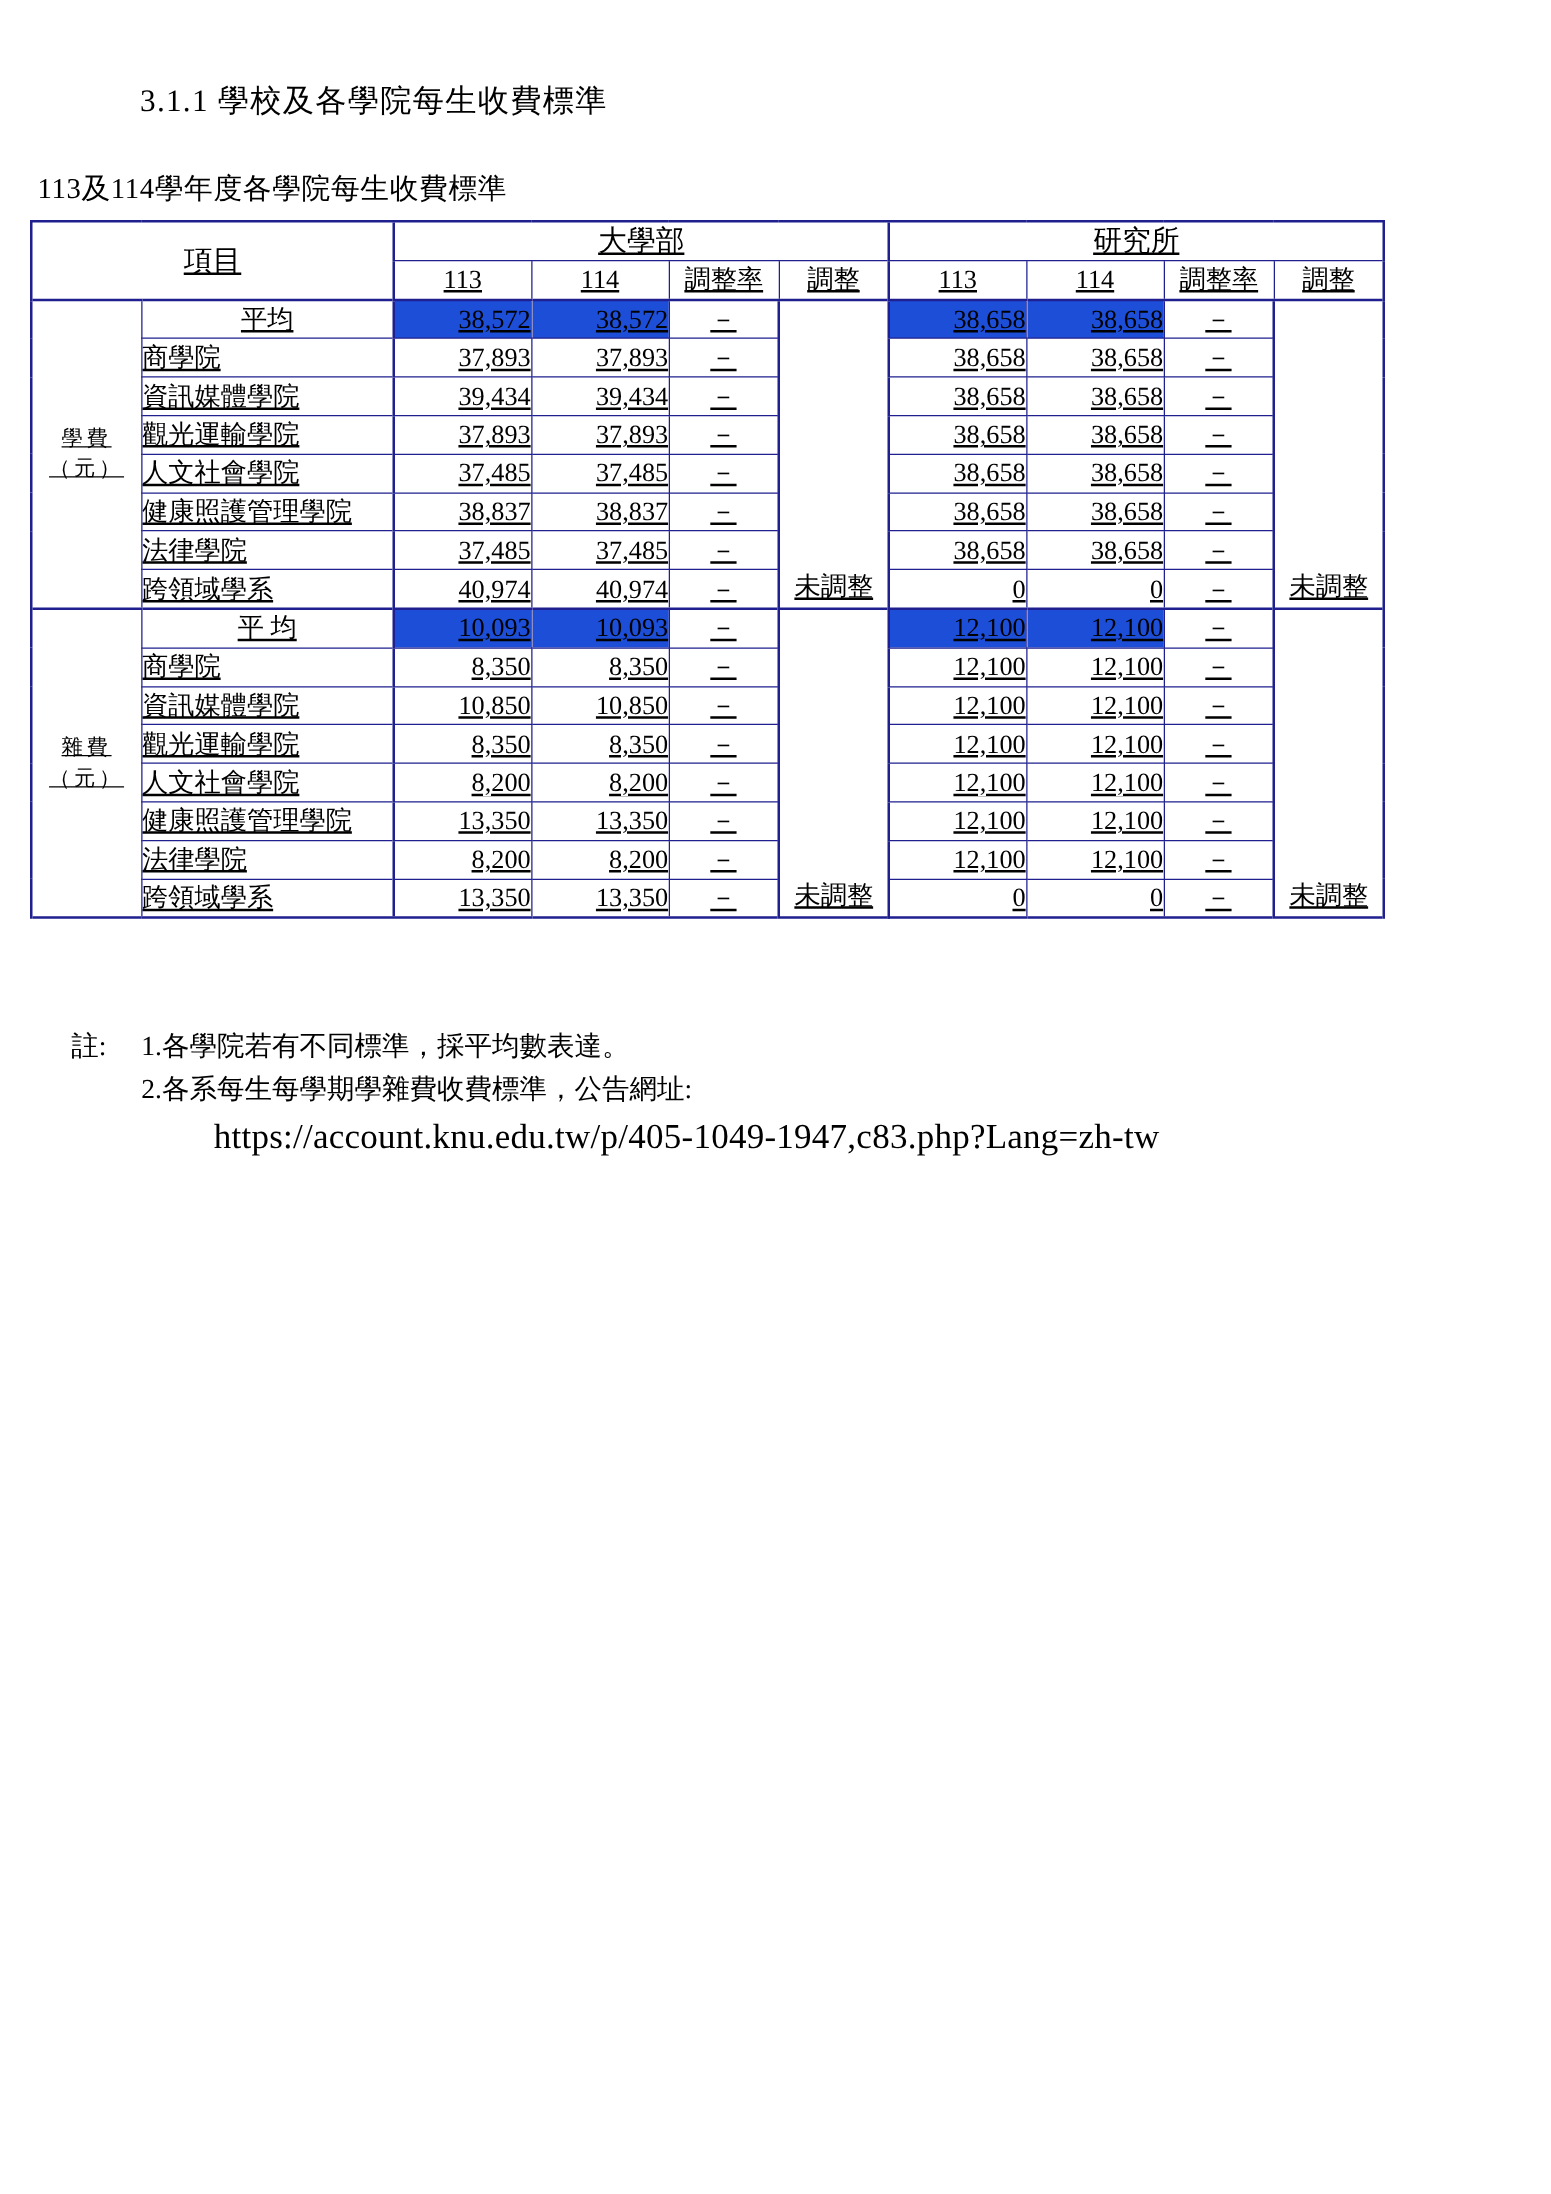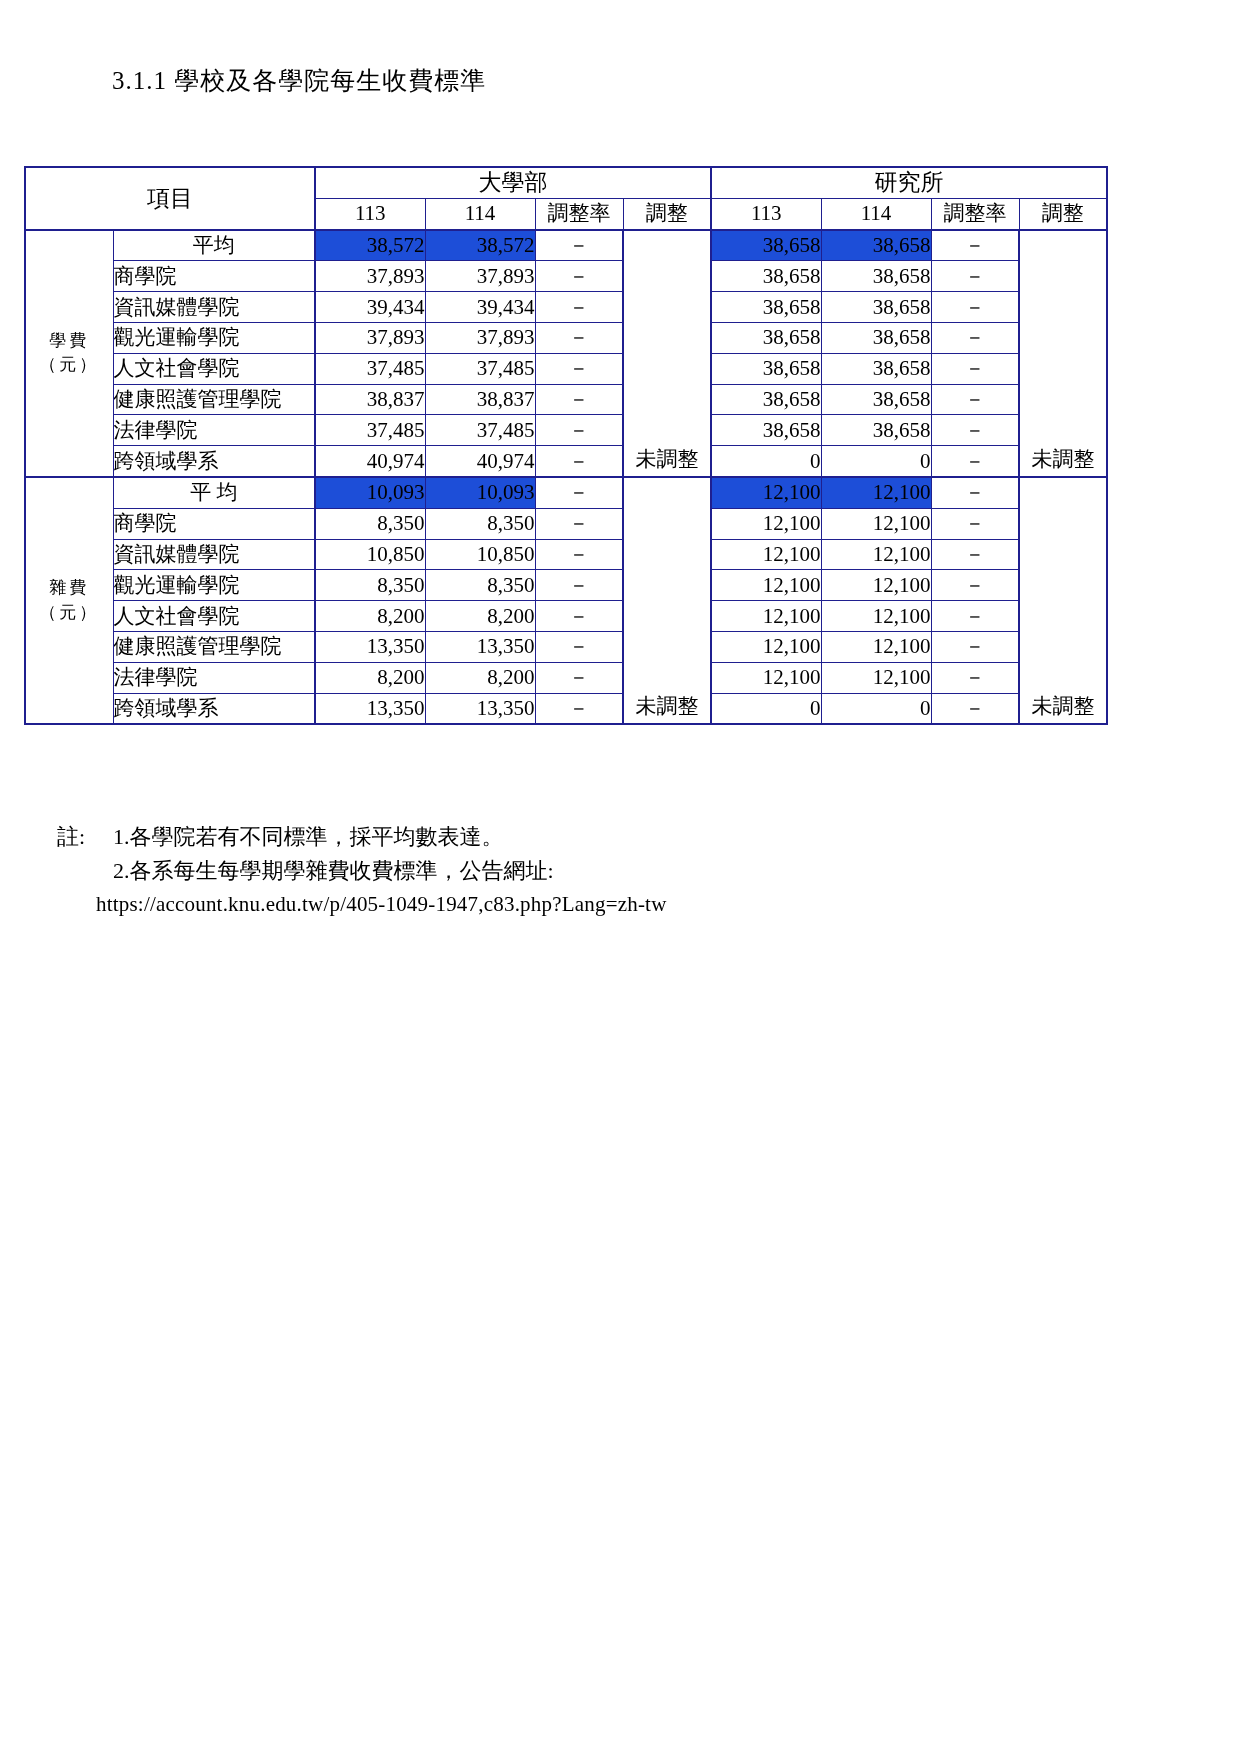--- a/index.html
+++ b/index.html
@@ -38,22 +38,23 @@
     top: 135px;
     font-size: 23px;
     letter-spacing: 0.5px;
     white-space: nowrap;
   }
 
   
   .fee-table-wrap {
     position: absolute;
     left: 24px;
-    top: 166px;
+    top: 176px;
     width: 1052px;
+    text-decoration: underline;
   }
   table.fee-table {
     border-collapse: collapse;
     table-layout: fixed;
     width: 1052px;
     font-size: 21px;
     line-height: 1.0;
   }
   table.fee-table td, table.fee-table th {
     border: 1px solid #1f1f8f;
@@ -99,32 +100,33 @@
     left: 57px;
     top: 820px;
     font-size: 22px;
     line-height: 1.55;
   }
   .notes .note-row { display: flex; }
   .notes .note-tag { width: 56px; flex: 0 0 56px; }
   .notes .note-body { }
   .notes .note-indent { margin-left: 56px; }
   .notes .note-url {
-    margin-left: 39px;
-    font-size: 21px;
+    margin-left: 114px;
+    font-size: 28px;
     letter-spacing: 0.2px;
   }
 </style>
 </head>
 <body>
 
 <div class="page">
 
   <div class="section-heading">3.1.1 學校及各學院每生收費標準</div>
 
+  <div class="table-caption">113及114學年度各學院每生收費標準</div>
 
   <div class="fee-table-wrap">
     <table class="fee-table">
       <colgroup>
         <col style="width:88px">
         <col style="width:202px">
         <col style="width:110px">
         <col style="width:110px">
         <col style="width:88px">
         <col style="width:88px">

